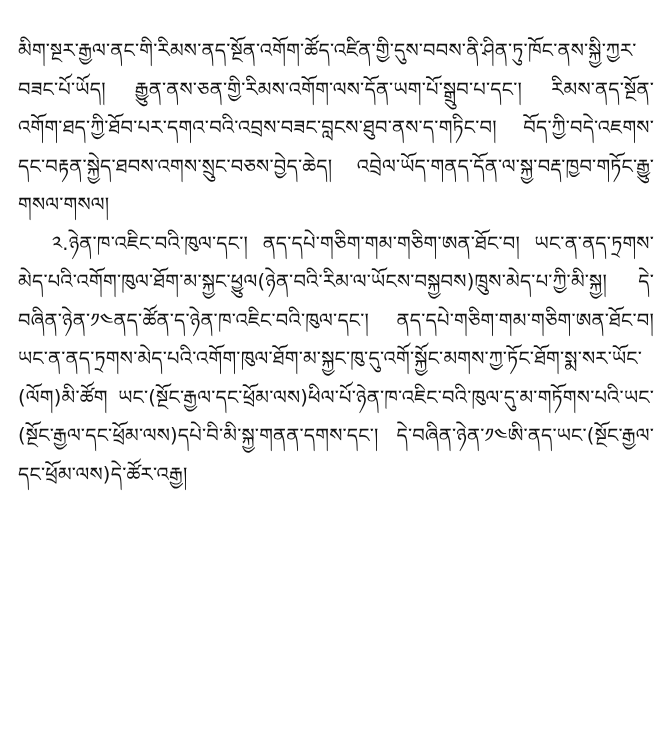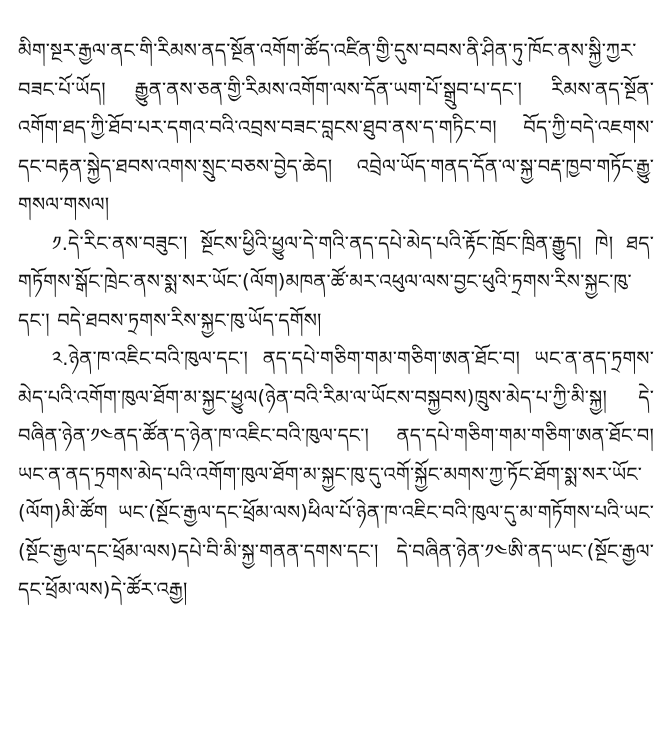--- a/index.html
+++ b/index.html
@@ -42,15 +42,14 @@
   
   .para {
     font-feature-settings: "kern" 1;
   }
 </style>
 </head>
 <body>
 
 <div class="page">
   <p class="para">མིག་སྔར་རྒྱལ་ནང་གི་རིམས་ནད་སྔོན་འགོག་ཚོད་འཛིན་གྱི་དུས་བབས་ནི་ཤིན་ཏུ་ཁོང་ནས་སྐྱི་ཀྱར་བཟང་པོ་ཡོད།    རྒྱུན་ནས་ཅན་གྱི་རིམས་འགོག་ལས་དོན་ཡག་པོ་སྒྲུབ་པ་དང་།  རིམས་ནད་སྔོན་འགོག་ཐད་ཀྱི་ཐོབ་པར་དགའ་བའི་འབྲས་བཟང་བླངས་ཐུབ་ནས་ད་གཏིང་བ།  བོད་ཀྱི་བདེ་འཇགས་དང་བརྟན་སྐྱེད་ཐབས་འགས་སྲུང་བཅས་བྱེད་ཆེད།  འབྲེལ་ཡོད་གནད་དོན་ལ་སྐྱ་བརྡ་ཁྱབ་གཏོང་རྒྱུ་གསལ་གསལ།</p>
-  <p class="para indent">༡.དེ་རིང་ནས་བཟུང་།  སྔོངས་ཕྱིའི་ཕྱུལ་དེ་གའི་ནད་དཔེ་མེད་པའི་རྟོང་ཁྲོང་ཁྲིན་རྒྱུད།  ཁེ།  ཐད་གཏོགས་སྒོང་ཁྲེང་ནས་སྨ་སར་ཡོང་(ལོག)མཁན་ཚོ་མར་འཕུལ་ལས་བྱང་ཕུའི་ཏྲགས་རིས་སྐྱང་ཁུ་དང་།  བདེ་ཐབས་ཏྲགས་རིས་སྐྱང་ཁུ་ཡོད་དགོས།</p>
   <p class="para indent">༢.ཉེན་ཁ་འཇིང་བའི་ཁུལ་དང་།  ནད་དཔེ་གཅིག་གམ་གཅིག་ཨན་ཐོང་བ།  ཡང་ན་ནད་ཏྲགས་མེད་པའི་འགོག་ཁུལ་ཐོག་མ་སྐྱང་ཕྱུལ(ཉེན་བའི་རིམ་ལ་ཡོངས་བསྐྱབས)ཁྲུས་མེད་པ་ཀྱི་མི་སྐྱ།  དེ་བཞིན་ཉེན་༡༤ནད་ཚོན་ད་ཉེན་ཁ་འཇིང་བའི་ཁུལ་དང་།  ནད་དཔེ་གཅིག་གམ་གཅིག་ཨན་ཐོང་བ།  ཡང་ན་ནད་ཏྲགས་མེད་པའི་འགོག་ཁུལ་ཐོག་མ་སྐྱང་ཁུ་དུ་འགོ་སྐྱོང་མགས་ཀྱ་ཏོང་ཐོག་སྨ་སར་ཡོང་(ལོག)མི་ཚོག    ཡང་(སྔོང་རྒྱལ་དང་ཕྲོམ་ལས)ཕིལ་པོ་ཉེན་ཁ་འཇིང་བའི་ཁུལ་དུ་མ་གཏོགས་པའི་ཡང་(སྔོང་རྒྱལ་དང་ཕྲོམ་ལས)དཔེ་བི་མི་སྐྱ་གནན་དགས་དང་།   དེ་བཞིན་ཉེན་༡༤ཨི་ནད་ཡང་(སྔོང་རྒྱལ་དང་ཕྲོམ་ལས)དེ་ཚོར་འརྒྱ།</p>
 </div>
 
 </body></html>

